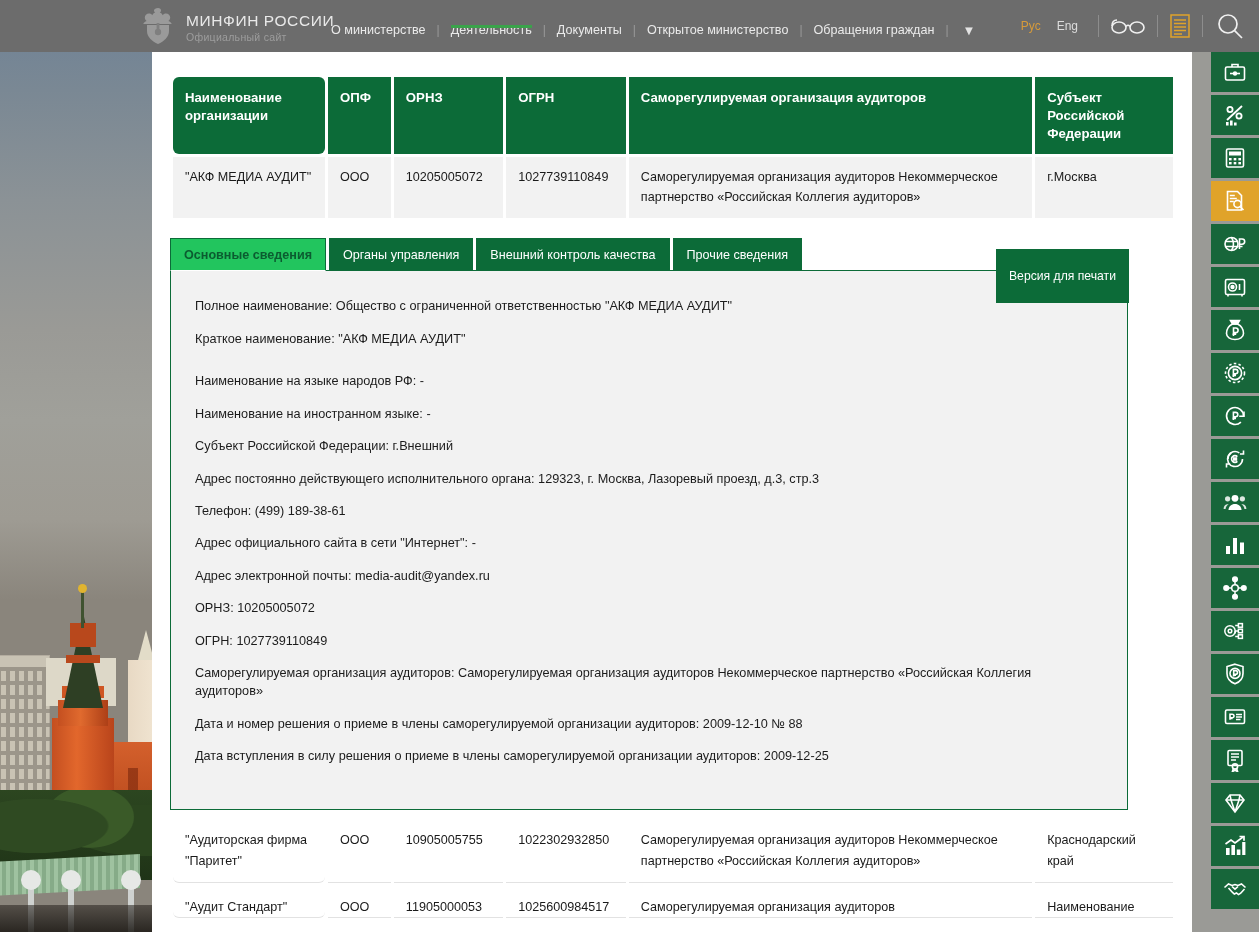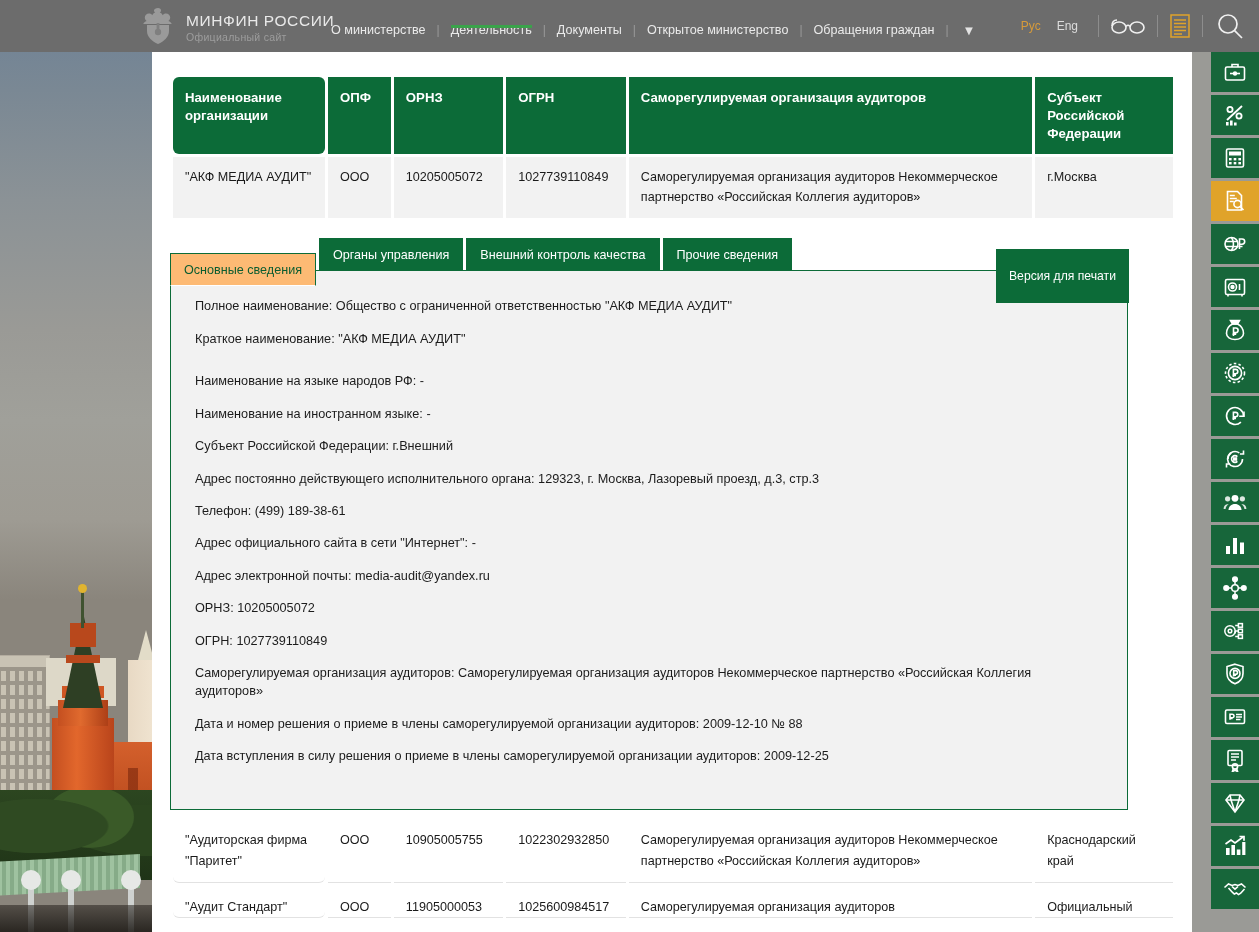--- a/index.html
+++ b/index.html
@@ -212,23 +212,23 @@
   #tabs {
     margin:16px 0 0 18px; display:flex; align-items:flex-end; gap:3px;
     position:relative; z-index:4;
   }
   .tab {
     background:#0c6b38; color:#ffffff;
     font-size:12.6px; padding:9px 13px 8px 13px; cursor:pointer; white-space:nowrap;
     border:1px solid #0c6b38; border-bottom:none;
   }
   .tab.active {
-    background:#fdba74; color:#0b5c30; font-weight:normal;
+    background:#22c55e; color:#0b5c30; font-weight:bold;
     border:1px solid #0c6b38; border-bottom:1px solid #ffffff;
-    position:relative; top:16px;
+    position:relative; top:1px;
   }
 
   
   #panel {
     margin:0 0 0 18px; width:958px;
     border:1px solid #0c6b38;
     background:#f2f2f2;
     position:relative;
     padding:26px 24px 22px 24px;
     min-height:540px;
@@ -426,21 +426,21 @@
         <td class="c-ogrn">1022302932850</td>
         <td class="c-sro">Саморегулируемая организация аудиторов Некоммерческое партнерство «Российская Коллегия аудиторов»</td>
         <td class="c-subj">Краснодарский край</td>
       </tr>
       <tr class="cut">
         <td class="c-name">"Аудит Стандарт"</td>
         <td class="c-opf">ООО</td>
         <td class="c-ornz">11905000053</td>
         <td class="c-ogrn">1025600984517</td>
         <td class="c-sro">Саморегулируемая организация аудиторов</td>
-        <td class="c-subj">Официальный</td>
+        <td class="c-subj">Наименование</td>
       </tr>
     </tbody>
   </table>
 
 </div>
 
 <div id="rail">
 
   <div class="rail-btn">
     <span>

